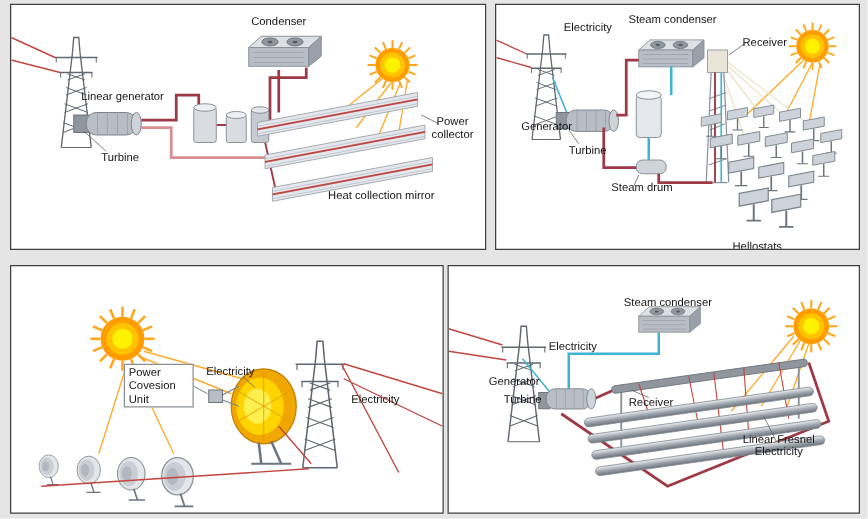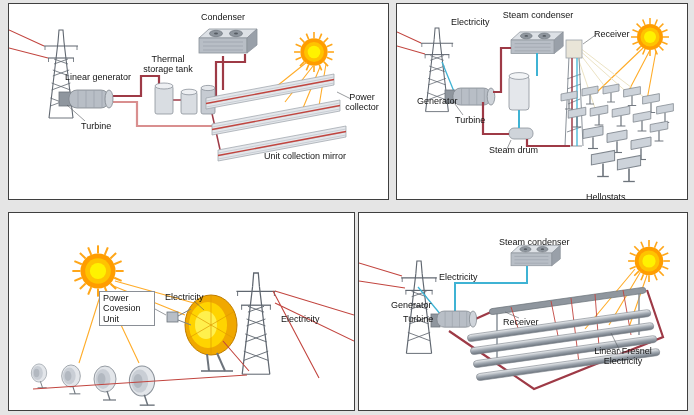--- a/index.html
+++ b/index.html
@@ -150,25 +150,24 @@
         <use href="#trough" xlink:href="#trough" transform="translate(203,96)"></use>
         <use href="#trough" xlink:href="#trough" transform="translate(209,122)"></use>
       </g>
 
       <g class="leader">
         <path d="M76,117 L58,101"></path>
         <path d="M342,95 L328,88"></path>
       </g>
     </svg>
     <div class="lbl wrap" style="left:178px;top:8px;width:72px">Condenser</div>
-    <div class="lbl wrap" style="left:127px;top:50px;width:64px">Thermal storage tank</div>
     <div class="lbl" style="left:56px;top:68px">Linear generator</div>
     <div class="lbl" style="left:72px;top:117px">Turbine</div>
     <div class="lbl wrap" style="left:329px;top:88px;width:48px">Power collector</div>
-    <div class="lbl wrap" style="left:252px;top:147px;width:88px">Unit collection mirror</div>
+    <div class="lbl wrap" style="left:252px;top:147px;width:88px">Heat collection mirror</div>
   </section>
 
   <section class="panel" style="left:396px;top:3px;width:292px;height:197px">
     <svg width="290" height="195" viewBox="0 0 290 195">
       <g>
           <use href="#sun" xlink:href="#sun" transform="translate(253,33)"></use>
         </g>
       <g class="ray">
         <path d="M246,44 L200,88 M253,46 L230,90 M259,47 L250,96"></path>
       </g>

